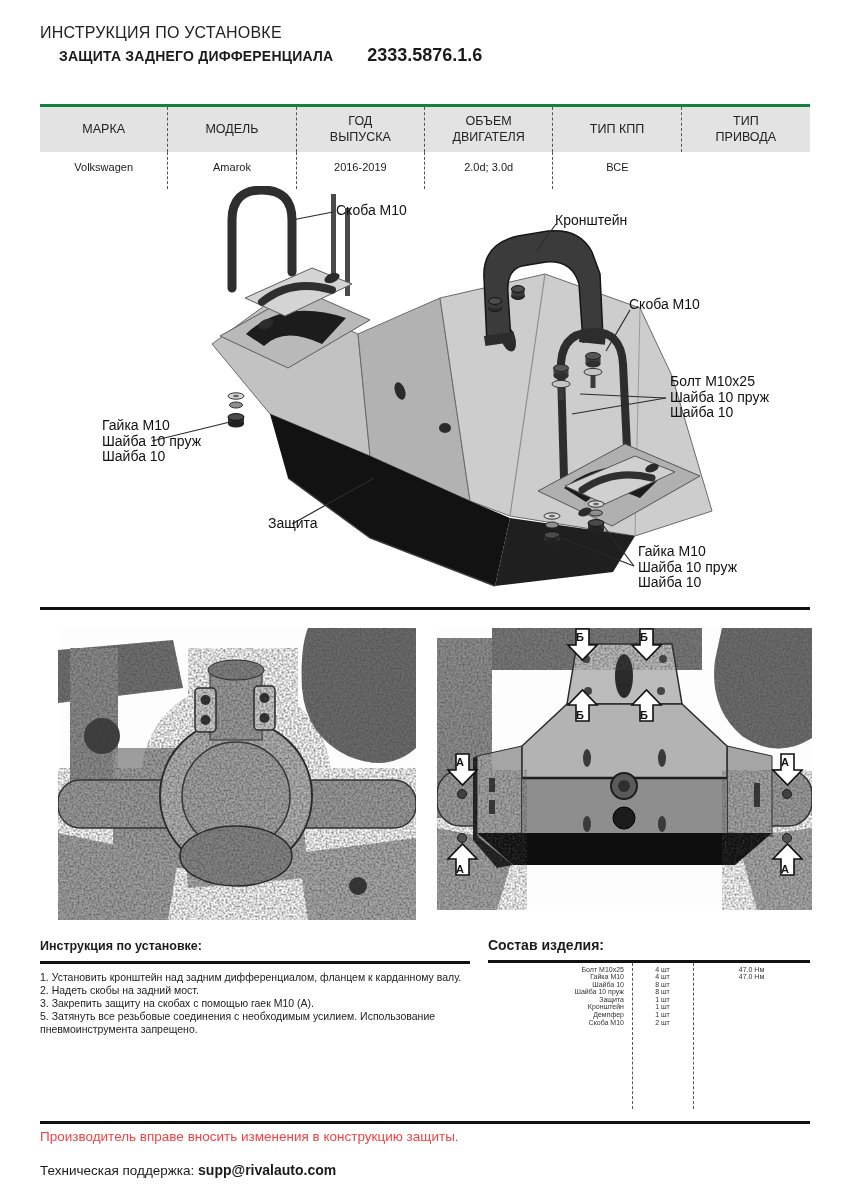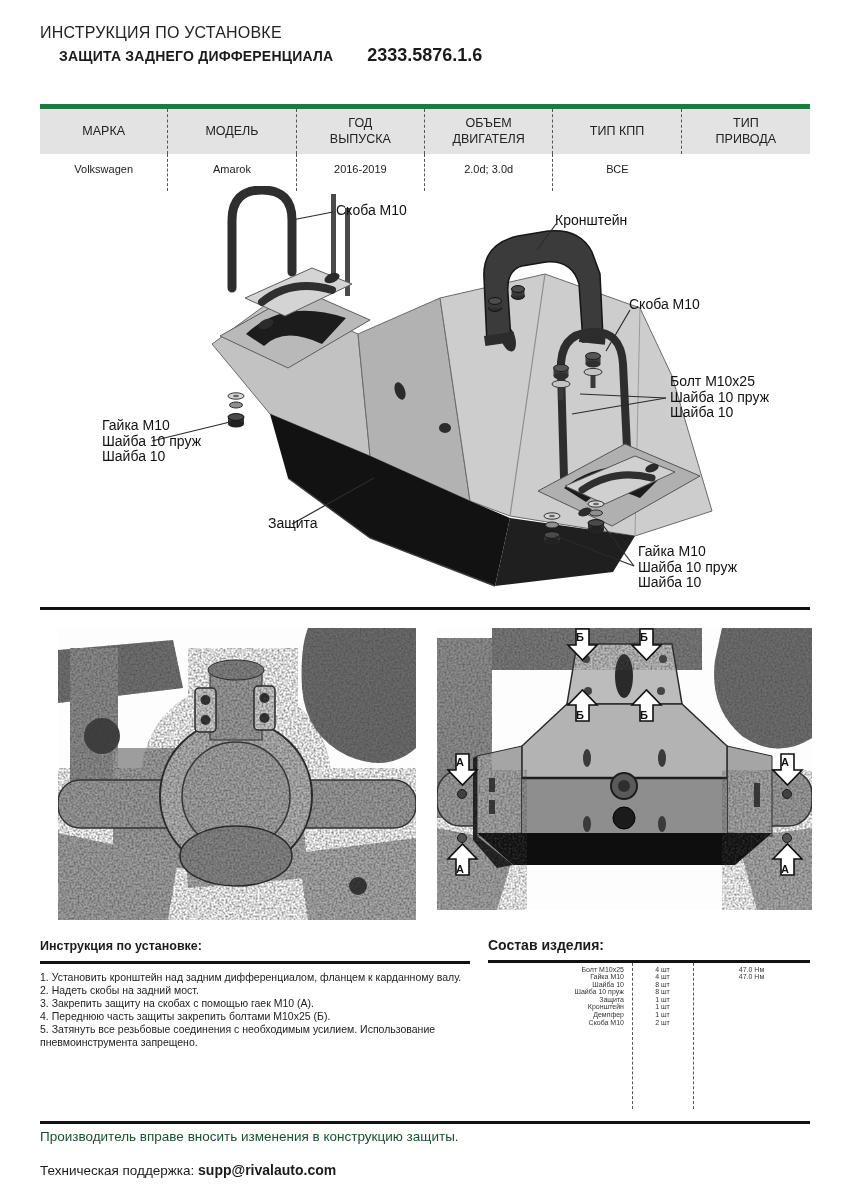--- a/index.html
+++ b/index.html
@@ -9,21 +9,21 @@
     color:#1b1b1b;overflow:hidden;
   }
   
   .doc-header{position:absolute;left:40px;top:24px;width:770px;}
   .doc-subtitle{font-size:16px;letter-spacing:.2px;color:#222;}
   .doc-titlerow{display:flex;align-items:baseline;gap:34px;margin-top:3px;}
   .doc-title{font-size:14px;font-weight:bold;letter-spacing:.2px;margin-left:19px;}
   .doc-partnum{font-size:18px;font-weight:bold;}
 
   
-  .spec-table{position:absolute;left:40px;top:104px;width:770px;border-top:5px solid #15803d;}
+  .spec-table{position:absolute;left:40px;top:104px;width:770px;border-top:3px solid #15803d;}
   .spec-row{display:grid;grid-template-columns:repeat(6,1fr);}
   .spec-cell{border-right:1px dashed #555;display:flex;align-items:center;justify-content:center;text-align:center;}
   .spec-cell:last-child{border-right:none;}
   .spec-head .spec-cell{background:#e3e3e3;height:45px;font-size:12.5px;color:#222;white-space:pre-line;line-height:1.25;}
   .spec-vals .spec-cell{height:37px;font-size:11px;background:#fff;align-items:flex-start;padding-top:9px;box-sizing:border-box;}
 
   
   .diagram{position:absolute;left:40px;top:186px;width:770px;height:420px;}
   .diagram svg{position:absolute;left:0;top:0;}
   .dlabel{position:absolute;font-size:14px;line-height:15.5px;white-space:pre-line;color:#111;}
@@ -56,21 +56,21 @@
   .parts-row .pcol-qty{text-align:center;}
   .parts-row .pcol-torq{text-align:center;}
   .pdash{position:absolute;top:0;width:0;border-left:1px dashed #555;height:146px;}
   .pdash1{left:144px;}
   .pdash2{left:205px;}
   .parts-grid{position:relative;}
 
   
   .rule-footer{top:1121px;height:2.5px;}
   .footer{position:absolute;left:40px;top:1129px;width:770px;}
-  .footer-line1{font-size:13.5px;color:#14532d;}
+  .footer-line1{font-size:13.5px;color:#ef4444;}
   .footer-line2{font-size:13.5px;margin-top:18px;}
   .footer-email{font-weight:bold;font-size:14px;}
 </style>
 </head>
 <body>
 
 <div class="page">
 
   <div class="doc-header">
     <div class="doc-subtitle">ИНСТРУКЦИЯ ПО УСТАНОВКЕ</div>
@@ -368,21 +368,20 @@
       </g>
     </svg>
   </div>
 
   <div class="instructions">
     <div class="inst-heading">Инструкция по установке:</div>
     <div class="inst-rule"></div>
     <div class="inst-step">1. Установить кронштейн над задним дифференциалом, фланцем к карданному валу.</div>
     <div class="inst-step">2. Надеть скобы на задний мост.</div>
     <div class="inst-step">3. Закрепить защиту на скобах с помощью гаек М10 (А).</div>
-    <div class="inst-step">4. Переднюю часть защиты закрепить болтами М10х25 (Б).</div>
     <div class="inst-step">5. Затянуть все резьбовые соединения с необходимым усилием. Использование пневмоинструмента запрещено.</div>
   </div>
 
   <div class="parts">
     <div class="parts-heading">Состав изделия:</div>
     <div class="parts-rule"></div>
     <div class="parts-grid">
       <div class="pdash pdash1"></div>
       <div class="pdash pdash2"></div>
       <div class="parts-body">

